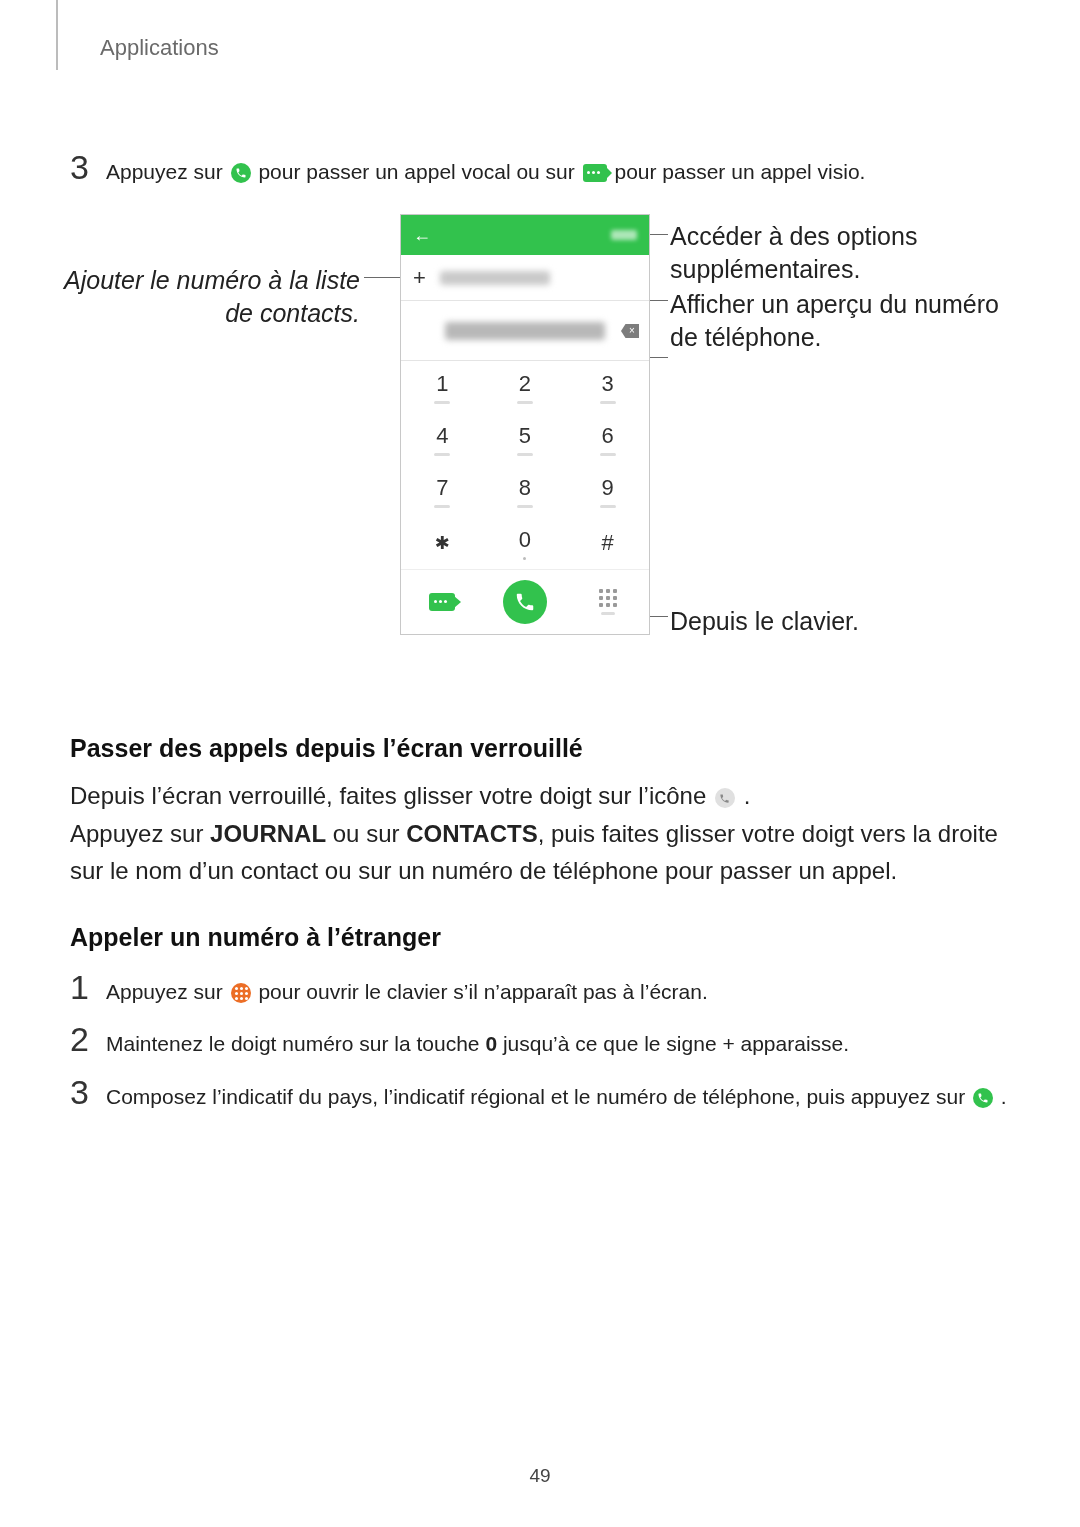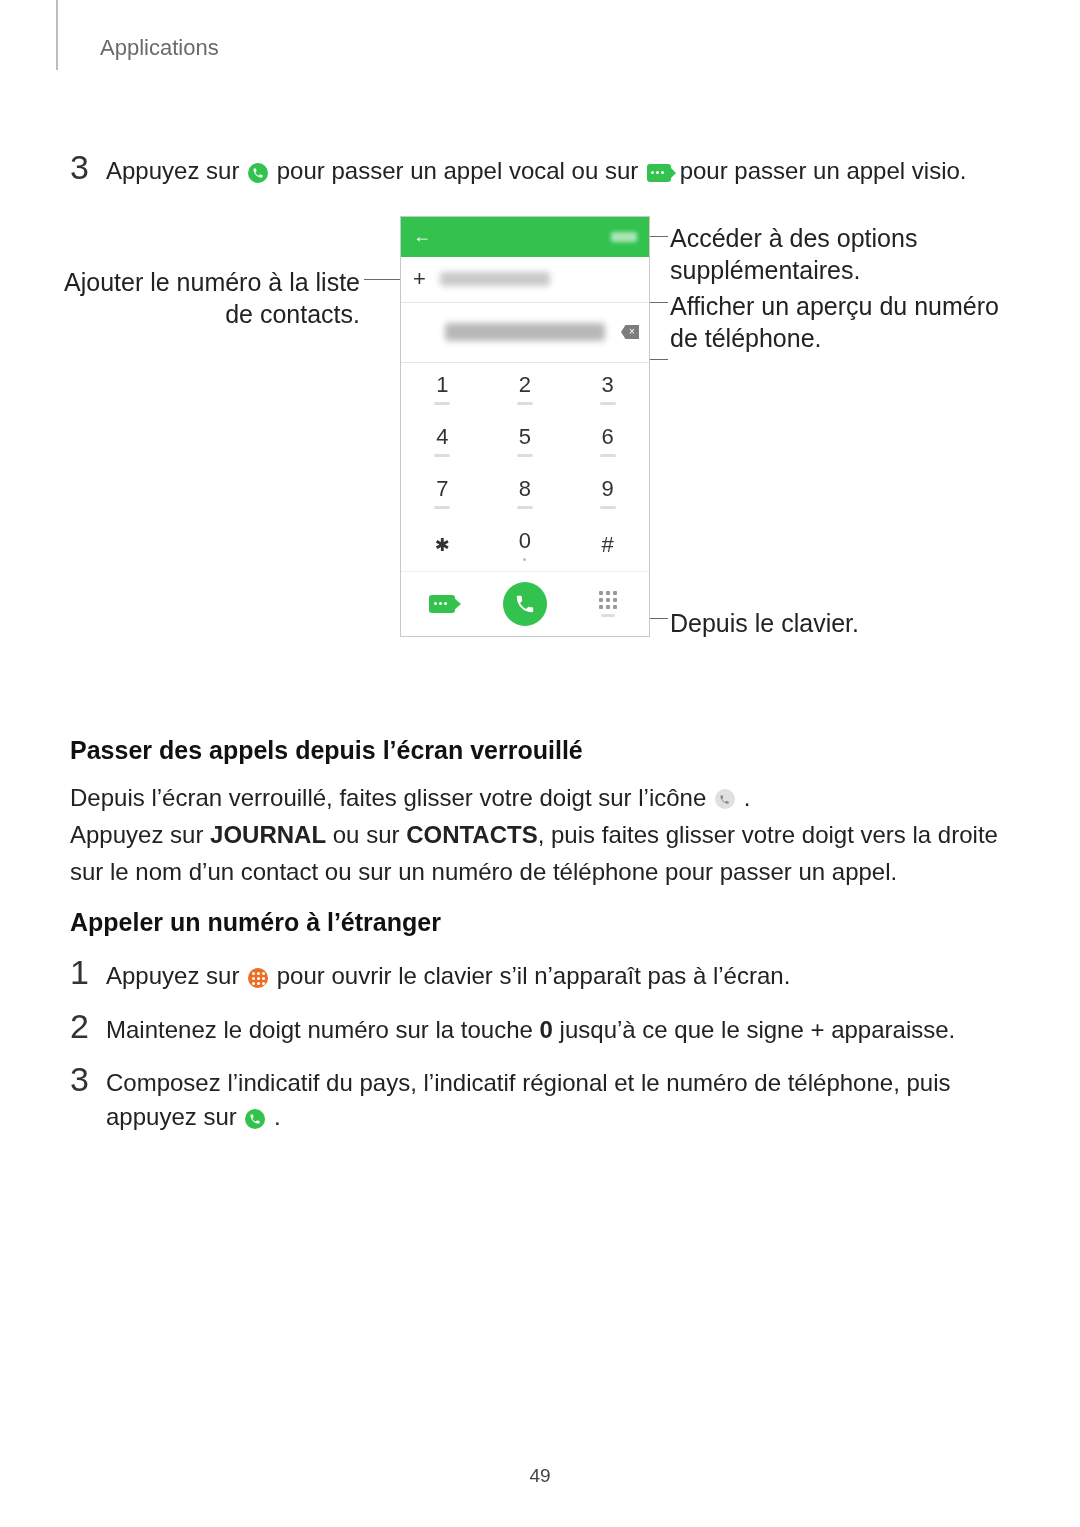--- a/index.html
+++ b/index.html
@@ -39,21 +39,21 @@
   }
   .step-num {
     font-size: 34px;
     color: #333;
     width: 36px;
     flex: 0 0 36px;
     text-align: left;
     line-height: 1;
   }
   .step-text {
-    font-size: 24px;
+    font-size: 21px;
     color: #222;
     line-height: 1.4;
     flex: 1;
   }
   .inline-icon {
     display: inline-flex;
     vertical-align: middle;
     width: 20px;
     height: 20px;
     border-radius: 50%;
@@ -232,21 +232,21 @@
   .callout-vline {
     position: absolute;
     background: #6a6a6a;
     width: 1px;
   }
 
   h3.subhead {
     font-size: 25px;
     font-weight: bold;
     color: #111;
-    margin: 18px 0 14px 0;
+    margin: 34px 0 14px 0;
   }
   p.para {
     font-size: 24px;
     line-height: 1.55;
     color: #222;
   }
   .bold { font-weight: bold; }
   .page-num {
     position: absolute;
     bottom: 40px;
@@ -275,21 +275,21 @@
           </svg>
       </span>
       <span> pour passer un appel vocal ou sur </span>
       <span class="inline-icon inline-video"></span>
       <span> pour passer un appel visio.</span>
     </div>
   </div>
 
   <div class="figure-wrap">
 
-    <div class="callout" style="left:-20px; top:50px; width:310px; text-align:right;">Ajouter le numéro à la liste de contacts.</div>
+    <div class="callout" style="left:-20px; top:50px; width:310px; text-align:right;font-style:italic;">Ajouter le numéro à la liste de contacts.</div>
     <div class="callout-line" style="left:294px; top:63px; width:48px;"></div>
 
     <div class="callout" style="left:600px; top:6px; width:330px;">Accéder à des options supplémentaires.</div>
     <div class="callout-line" style="left:555px; top:20px; width:43px;"></div>
 
     <div class="callout" style="left:600px; top:74px; width:330px;">Afficher un aperçu du numéro de téléphone.</div>
     <div class="callout-line" style="left:471px; top:86px; width:127px;"></div>
     <div class="callout-vline" style="left:471px; top:73px; height:14px;"></div>
 
     <div class="callout-line" style="left:573px; top:143px; width:25px;"></div>

